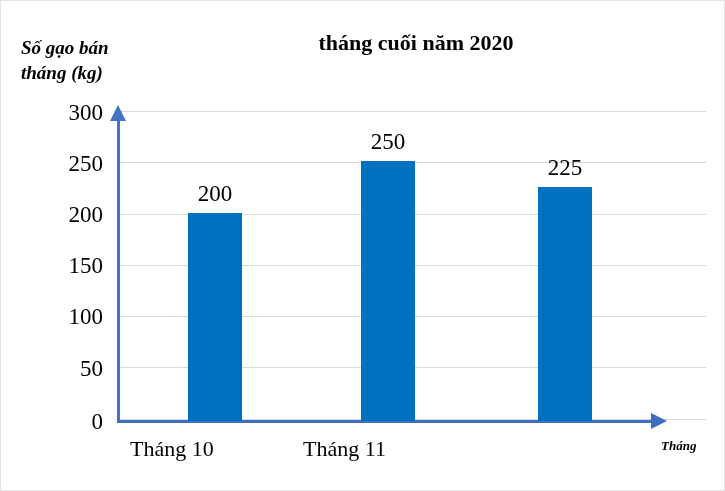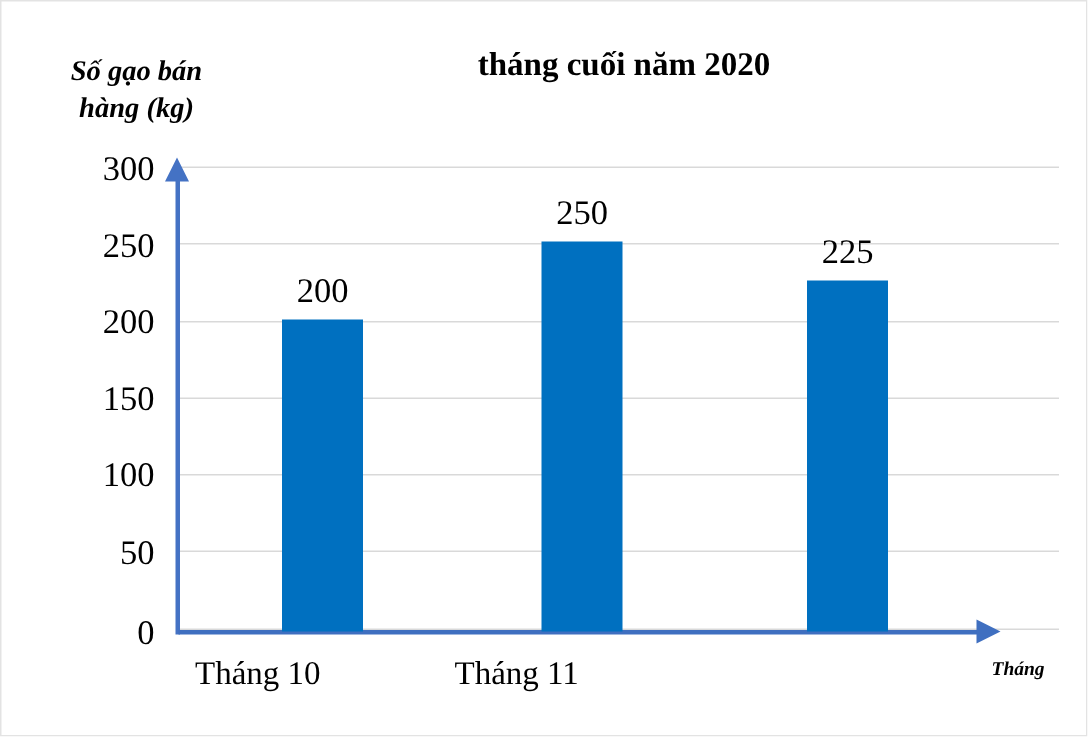--- a/index.html
+++ b/index.html
@@ -33,21 +33,20 @@
     line-height: 28px;
     color: #000000;
   }
 
   
   #y-axis-title {
     position: absolute;
     left: 20px;
     top: 34px;
     width: 140px;
-    text-align: center;
     font-family: "Liberation Serif", serif;
     font-style: italic;
     font-weight: bold;
     font-size: 19px;
     line-height: 25px;
     color: #000000;
   }
 
   
   #x-axis-title {
@@ -155,21 +154,21 @@
 <body>
 
 <div id="page">
 
   <div id="chart-title">
     <div>tháng cuối năm 2020</div>
   </div>
 
   <div id="y-axis-title">
     <div>Số gạo bán</div>
-    <div>hàng (kg)</div>
+    <div>tháng (kg)</div>
   </div>
 
   <div id="x-axis-title">Tháng</div>
 
   <div id="plot">
     <div class="gridline" style="top:0px"></div>
     <div class="gridline" style="top:51px"></div>
     <div class="gridline" style="top:103px"></div>
     <div class="gridline" style="top:154px"></div>
     <div class="gridline" style="top:205px"></div>

